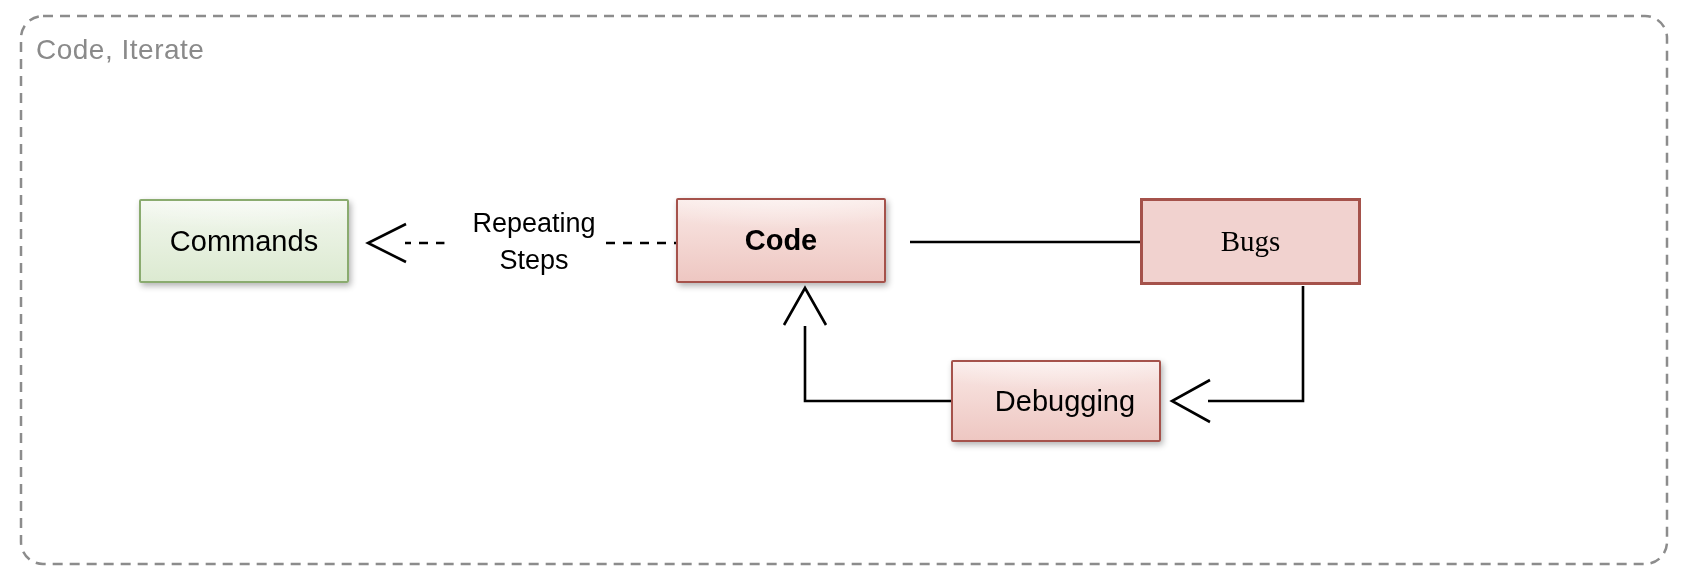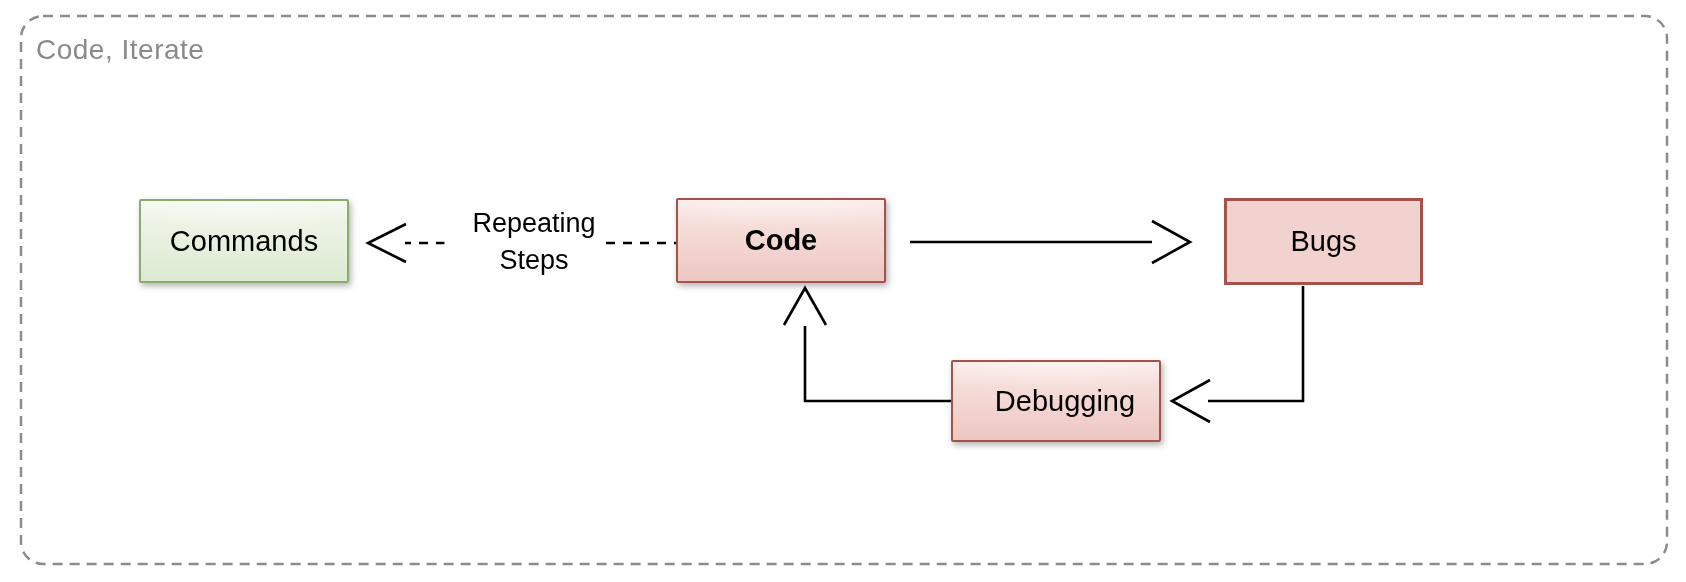--- a/index.html
+++ b/index.html
@@ -56,21 +56,21 @@
     background:
       radial-gradient(ellipse 150% 105% at 50% -38%, rgba(255,255,255,0.95), rgba(255,255,255,0) 70%),
       linear-gradient(to bottom, var(--red-fill-top, #f9e7e4), var(--red-fill-bottom, #eec7c2));
   }
   .node-flat-red {
     border: 3px solid var(--red-border, #a5524b);
     background: var(--bugs-fill, #f1d2cf);
   }
   #node-commands  { left: 139px;  top: 199px; width: 210px; height: 84px; }
   #node-code      { left: 676px;  top: 198px; width: 210px; height: 85px; font-weight: bold; }
-  #node-bugs      { left: 1224px; top: 198px; width: 199px; height: 87px; }
+  #node-bugs      { left: 1140px; top: 198px; width: 221px; height: 87px; font-family: Liberation Serif, serif; }
   #node-debugging { left: 951px;  top: 360px; width: 210px; height: 82px; padding-left: 18px; }
   .edge-label {
     position: absolute;
     left: 523px;
     top: 242px;
     transform: translate(-50%, -50%);
     background: var(--canvas, #ffffff);
     padding: 0 6px;
     font-size: 27px;
     line-height: 37px;

